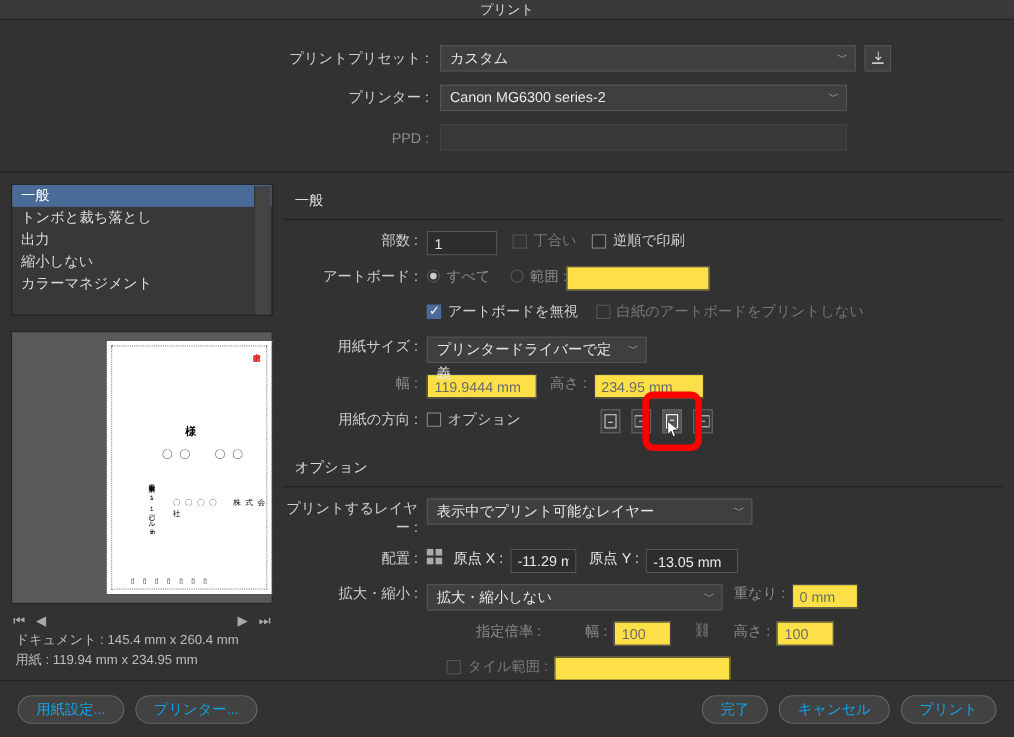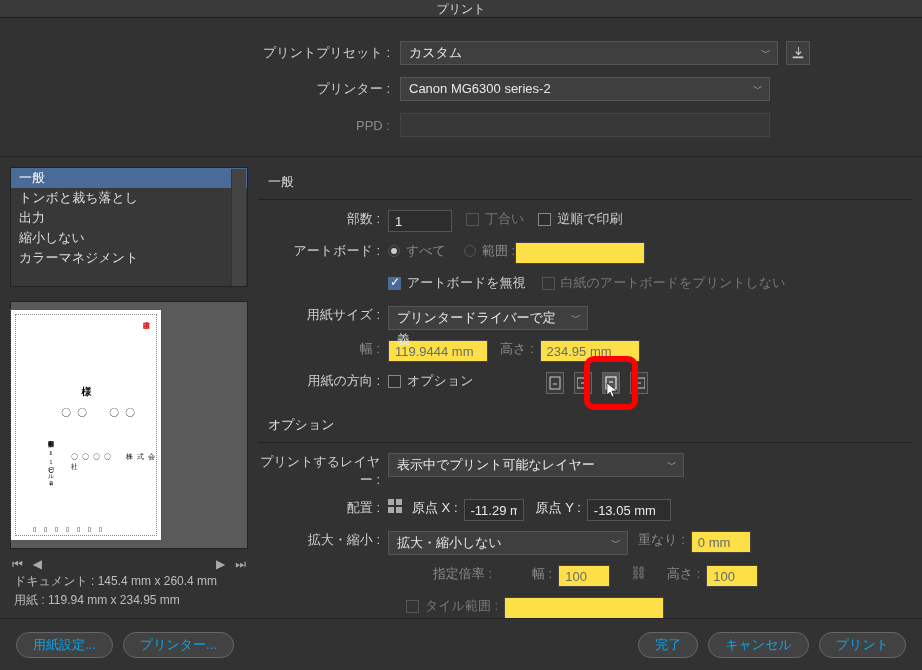--- a/index.html
+++ b/index.html
@@ -47,21 +47,21 @@
     overflow: hidden; position: relative;
   }
   .listbox .scrollbar {
     position: absolute; right: 1px; top: 1px; width: 15px; height: 118px;
     background: #444; border-left: 1px solid #333;
   }
   .listbox .listitem { height: 20px; line-height: 20px; padding: 0 8px; color: #ddd; cursor: default; }
   .listbox .listitem.selected { background: #4a6a97; color: #fff; }
   .preview {
     margin-top: 14px; background: #5a5a5a; border: 1px solid #222;
-    height: 248px; display:flex; align-items:center; justify-content:flex-start;
+    height: 248px; display:flex; align-items:center; justify-content:flex-end;
     position: relative;
   }
   .envelope {
     width: 150px; height: 230px; background: #fff;
     outline: 1px dotted #555;
     position: relative;
   }
   .dotbox {
     position:absolute; inset:4px; border:1px dotted #888;
   }
@@ -332,21 +332,21 @@
       <span style="width:6px"></span>
       <input class="textin wide" style="width: 60px;" value="-11.29 mm">
       <span style="width:12px"></span>
       <span>原点 Y :</span>
       <span style="width:6px"></span>
       <input class="textin wide" style="width: 84px;" value="-13.05 mm">
     </div>
 
     <div class="frow">
       <div class="flabel">拡大・縮小 :</div>
-      <div class="select" style="width:240px">
+      <div class="select" style="width:269px">
         <span>拡大・縮小しない</span>
         <span class="chev">﹀</span>
       </div>
       <span style="width:10px"></span>
       <span class="dim">重なり :</span>
       <span style="width:6px"></span>
       <input class="textin disabled" style="width: 60px;" value="0 mm">
     </div>
 
     <div class="frow">

